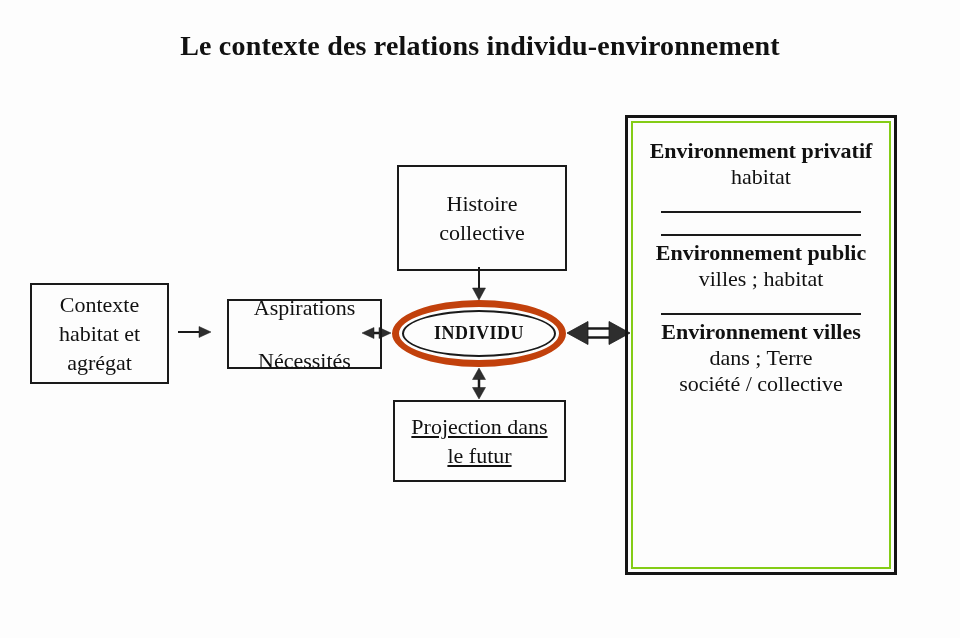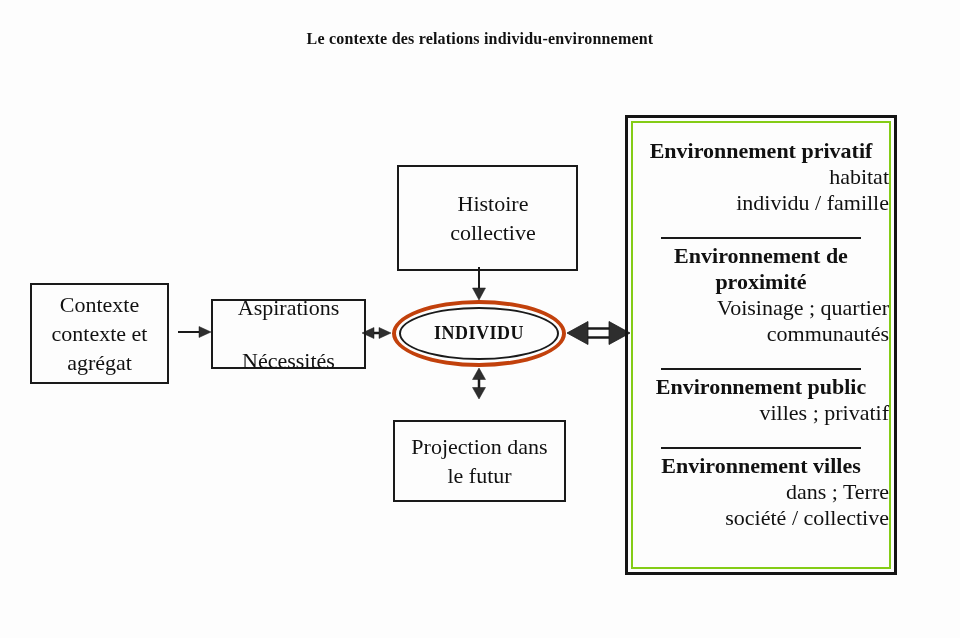--- a/index.html
+++ b/index.html
@@ -9,21 +9,21 @@
     height: 638px;
     background: #fdfdfd;
     font-family: "Liberation Serif", "DejaVu Serif", serif;
     color: #111111;
     overflow: hidden;
   }
   #diagram-title {
     position: absolute;
     top: 30px; left: 0; width: 100%;
     text-align: center;
-    font-size: 16px;
+    font-size: 28px;
     font-weight: bold;
     letter-spacing: 0.2px;
     margin: 0;
   }
   #arrow-layer {
     position: absolute;
     top: 0; left: 0;
     width: 960px; height: 638px;
     pointer-events: none;
   }
@@ -34,27 +34,27 @@
     display: flex;
     flex-direction: column;
     align-items: center;
     justify-content: center;
     text-align: center;
     font-size: 22px;
     line-height: 29px;
   }
   .box .bline { white-space: nowrap; }
   #box-contexte    { left: 30px;  top: 283px; width: 135px; height: 97px;  border-width: 2.5px; }
-  #box-aspirations { left: 211px; top: 299px; width: 151px; height: 66px; gap: 24px;  }
-  #box-histoire    { left: 397px; top: 165px; width: 166px; height: 102px; padding-left: 11px; }
-  #box-projection  { left: 393px; top: 420px; width: 169px; height: 78px;  }
+  #box-aspirations { left: 227px; top: 299px; width: 151px; height: 66px; gap: 24px;  }
+  #box-histoire    { left: 397px; top: 165px; width: 166px; height: 102px; }
+  #box-projection  { left: 393px; top: 400px; width: 169px; height: 78px; text-decoration: underline;  }
   #ellipse-individu {
     position: absolute;
     left: 392px; top: 300px; width: 174px; height: 67px;
-    border: 4px solid #c2410c;
+    border: 7px solid #c2410c;
     border-radius: 50%;
     box-sizing: border-box;
   }
   #ellipse-individu .ellipse-inner {
     position: absolute;
     inset: 3px;
     border: 2px solid #1a1a1a;
     border-radius: 50%;
     display: flex;
     align-items: center;
@@ -82,21 +82,21 @@
   .env-section {
     text-align: center;
     font-size: 22px;
     line-height: 26px;
   }
   .env-title {
     font-weight: bold;
     max-width: 240px;
     margin: 0 auto;
   }
-  .env-line { white-space: nowrap; text-align: right; }
+  .env-line { white-space: nowrap; }
   .divider {
     width: 200px;
     height: 0;
     border-top: 2px solid #1a1a1a;
     margin: 21px auto 4px auto;
   }
 </style>
 </head>
 <body>
 
@@ -131,21 +131,21 @@
     <g>
       <line x1="585" y1="328.5" x2="612" y2="328.5" stroke="#1a1a1a" stroke-width="2.5"></line>
       <line x1="585" y1="337.5" x2="612" y2="337.5" stroke="#1a1a1a" stroke-width="2.5"></line>
       <polygon points="567,333 588,321.5 588,344.5" fill="#2e2e2e" stroke="#1a1a1a" stroke-width="0.8"></polygon>
       <polygon points="630,333 609,321.5 609,344.5" fill="#2e2e2e" stroke="#1a1a1a" stroke-width="0.8"></polygon>
     </g>
   </svg>
 
   <div class="box" id="box-contexte">
     <span class="bline">Contexte</span>
-    <span class="bline">contexte et</span>
+    <span class="bline">habitat et</span>
     <span class="bline">agrégat</span>
   </div>
 
   <div class="box" id="box-aspirations">
     <span class="bline">Aspirations</span>
     <span class="bline">Nécessités</span>
   </div>
 
   <div class="box" id="box-histoire">
     <span class="bline">Histoire</span>
@@ -162,34 +162,28 @@
     <span class="bline">Projection dans</span>
     <span class="bline">le futur</span>
   </div>
 
   <div id="env-box">
     <div id="env-inner">
 
       <div class="env-section">
         <div class="env-title">Environnement privatif</div>
         <div class="env-line">habitat</div>
-        <div class="env-line">individu / famille</div>
       </div>
       <div class="divider"></div>
 
-      <div class="env-section">
-        <div class="env-title">Environnement de proximité</div>
-        <div class="env-line">Voisinage ; quartier</div>
-        <div class="env-line">communautés</div>
-      </div>
       <div class="divider"></div>
 
       <div class="env-section">
         <div class="env-title">Environnement public</div>
-        <div class="env-line">villes ; privatif</div>
+        <div class="env-line">villes ; habitat</div>
       </div>
       <div class="divider"></div>
 
       <div class="env-section">
         <div class="env-title">Environnement villes</div>
         <div class="env-line">dans ; Terre</div>
         <div class="env-line">société / collective</div>
       </div>
 
     </div>

